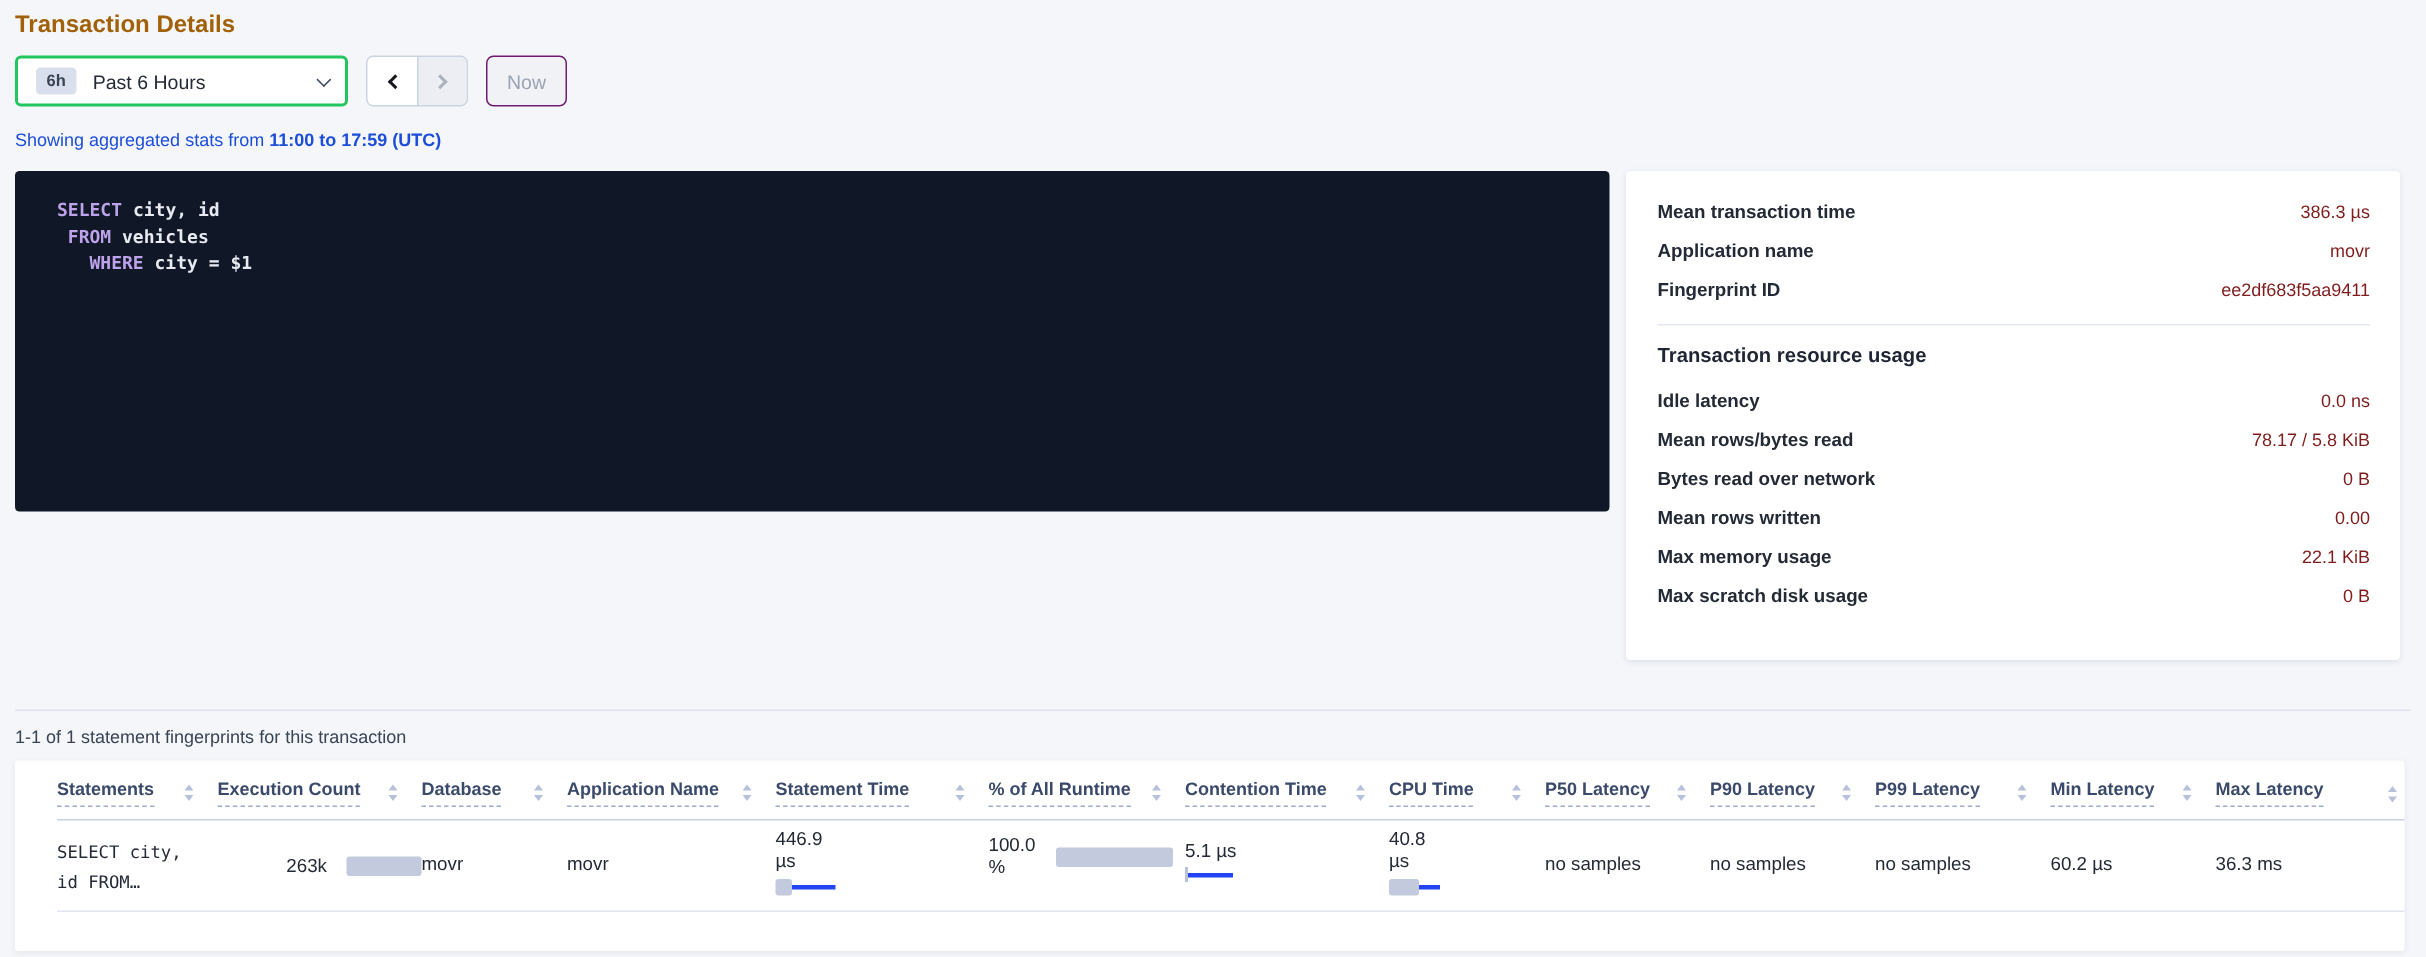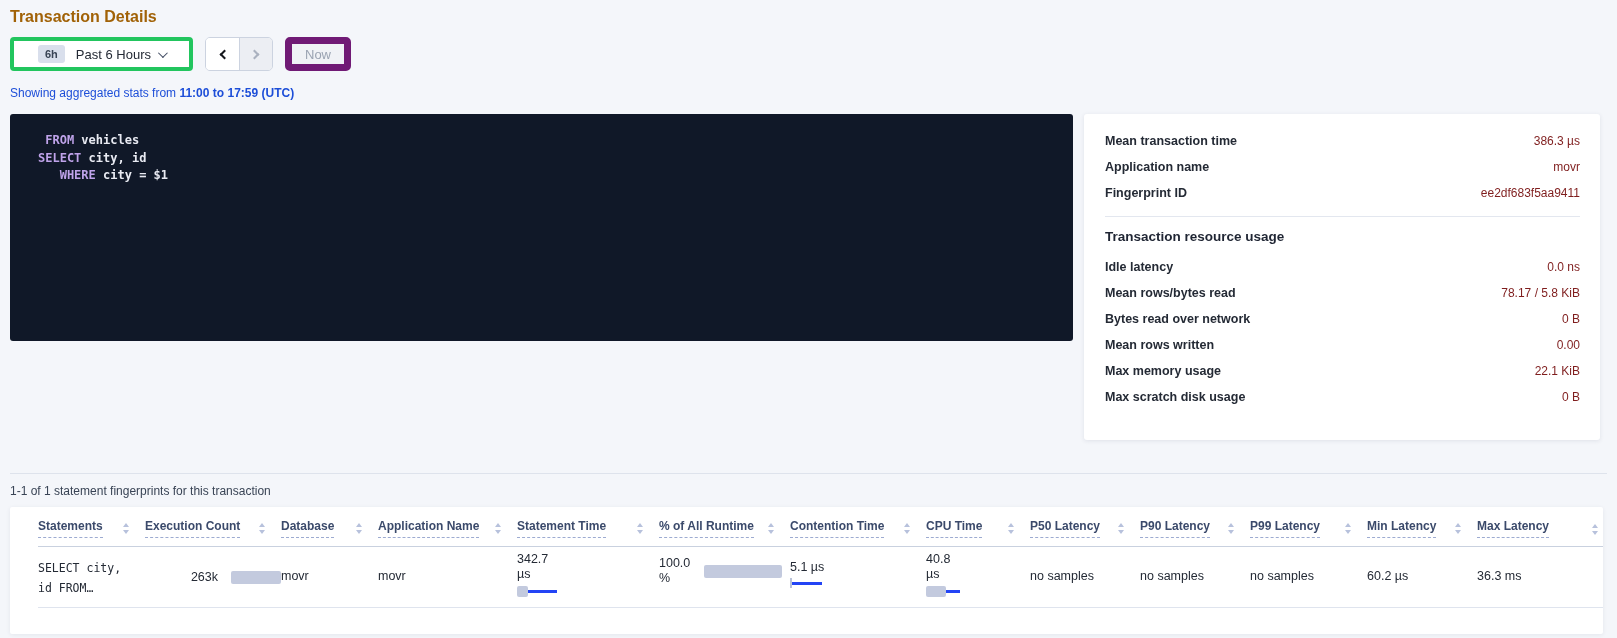--- a/index.html
+++ b/index.html
@@ -9,23 +9,23 @@
     font-family: "Liberation Sans", sans-serif;
     color: #242a35;
   }
   .page { padding: 8px 10px 0 10px; }
 
   
   .page-title { font-size: 16px; font-weight: 700; color: #a16207; margin-bottom: 11px; }
 
   .controls-row { display: flex; align-items: center; margin-bottom: 15px; }
   .time-picker {
-    width: 183px; height: 34px; background: #ffffff;
-    border: 4px solid #22c55e; border-radius: 4px;
-    display: flex; align-items: center; padding: 0 24px; cursor: pointer;
+    width: 222px; height: 34px; background: #ffffff;
+    border: 2px solid #22c55e; border-radius: 4px;
+    display: flex; align-items: center; padding: 0 12px; cursor: pointer;
   }
   .tp-badge {
     background: #d9dfec; color: #394455; font-size: 11px; font-weight: 700;
     border-radius: 3px; padding: 3px 7px; margin-right: 11px;
   }
   .tp-label { font-size: 13px; color: #242a35; }
   .chevron-down {
     margin-left: auto; width: 7px; height: 7px;
     border: solid #3f4a61; border-width: 0 1.5px 1.5px 0;
     transform: rotate(45deg) translateY(-2px);
@@ -36,21 +36,21 @@
     display: flex; align-items: center; justify-content: center; cursor: pointer; color: #16181d;
   }
   .arrow-btn + .arrow-btn { border-left: 1px solid #ccd3e0; }
   .arrow-btn.disabled { background: #eceef3; color: #aab1bf; cursor: default; }
   .chev { display: inline-block; width: 7px; height: 7px; border: solid currentColor; border-width: 0 2.2px 2.2px 0; }
   .chev.left { transform: rotate(135deg); margin-left: 3px; }
   .chev.right { transform: rotate(-45deg); margin-right: 3px; }
   .now-btn {
     margin-left: 12px; height: 34px; padding: 0 13px;
     background: #f0f2f6; color: #9aa3b2; font-size: 13px;
-    border: 7px solid #701a75; border-radius: 5px; cursor: default;
+    border: 1px solid #701a75; border-radius: 5px; cursor: default;
     font-family: "Liberation Sans", sans-serif;
     text-align: right;
   }
   .subtitle { font-size: 12px; color: #1d4ed8; margin-bottom: 14px; }
   .subtitle strong { font-weight: 700; }
 
   
   .main-row { display: flex; align-items: flex-start; }
   .sql-box {
     width: 1063px; height: 227px; background: #101828;
@@ -138,22 +138,22 @@
     <button class="now-btn">Now</button>
   </div>
 
   <div class="subtitle">
     <span>Showing aggregated stats from </span><strong>11:00 to 17:59 (UTC)</strong>
   </div>
 
   <div class="main-row">
 
     <div class="sql-box">
+      <div class="sql-line"><span class="kw">SELECT</span><span> city, id</span></div>
       <div class="sql-line"><span class="kw"> FROM</span><span> vehicles</span></div>
-      <div class="sql-line"><span class="kw">SELECT</span><span> city, id</span></div>
       <div class="sql-line"><span class="kw">   WHERE</span><span> city = $1</span></div>
     </div>
 
     <div class="summary-card">
       <div class="kv-row">
         <span class="kv-label">Mean transaction time</span>
         <span class="kv-value">386.3 µs</span>
       </div>
       <div class="kv-row">
         <span class="kv-label">Application name</span>
@@ -262,21 +262,21 @@
         <div>id FROM…</div>
       </div>
       <div class="cell c2 exec">
         <span>263k</span>
         <span class="bar-gray" style="width:50px"></span>
       </div>
       <div class="cell c3 mid">movr</div>
       <div class="cell c4 mid">movr</div>
       <div class="cell c5">
         <div class="two-line">
-          <div>342.7</div>
+          <div>446.9</div>
           <div>µs</div>
         </div>
         <div class="barline">
           <span class="blk" style="width:11px"></span>
           <span class="blue-line" style="width:29px"></span>
         </div>
       </div>
       <div class="cell c6">
         <div class="runtime-wrap">
           <div class="two-line">

